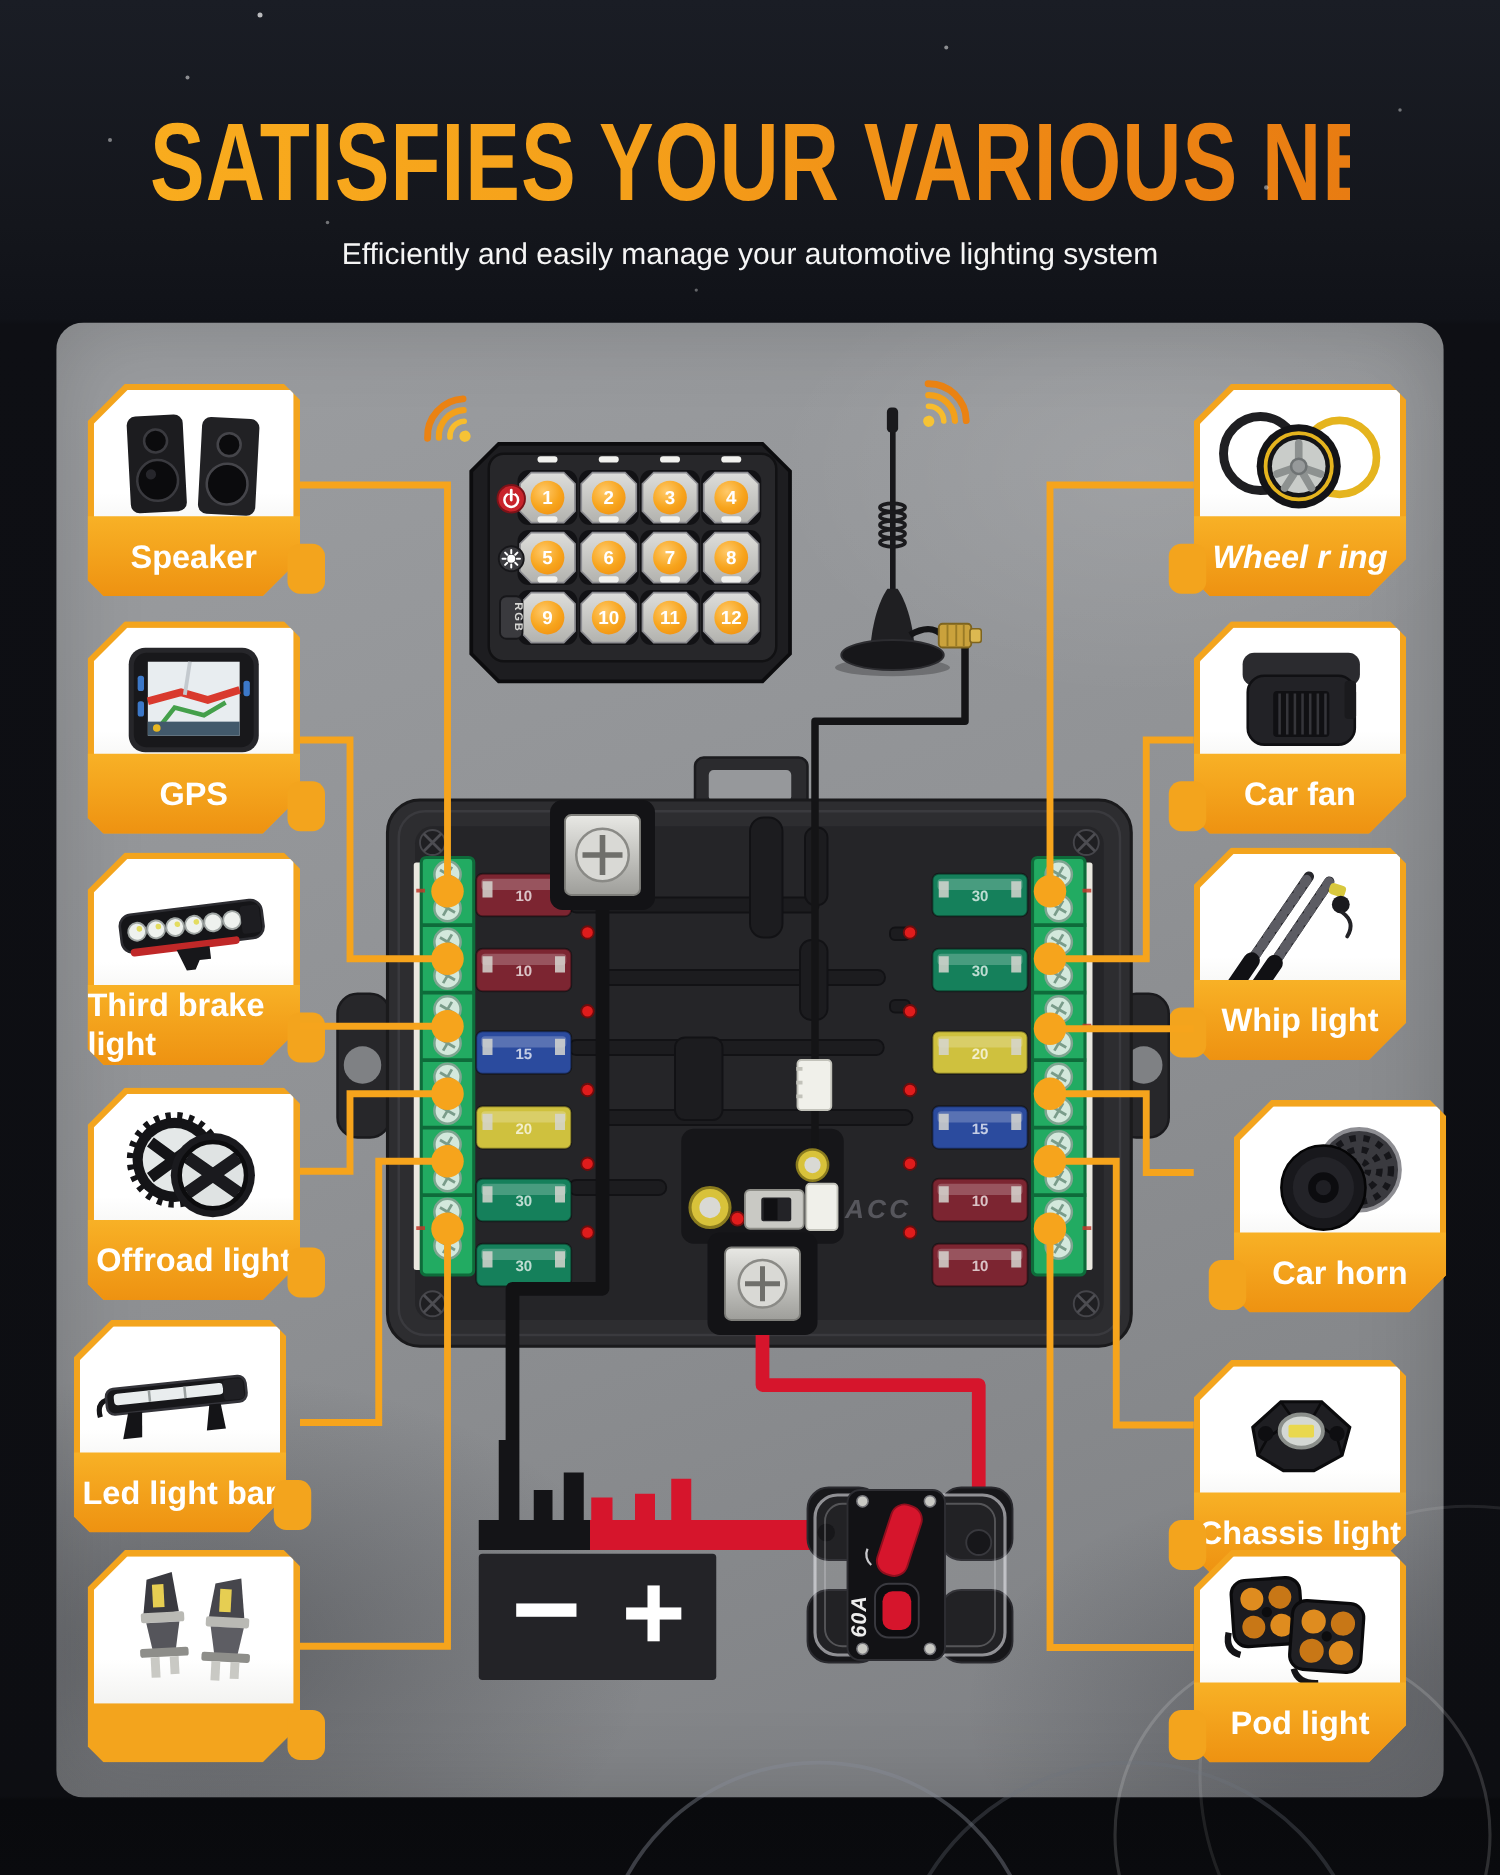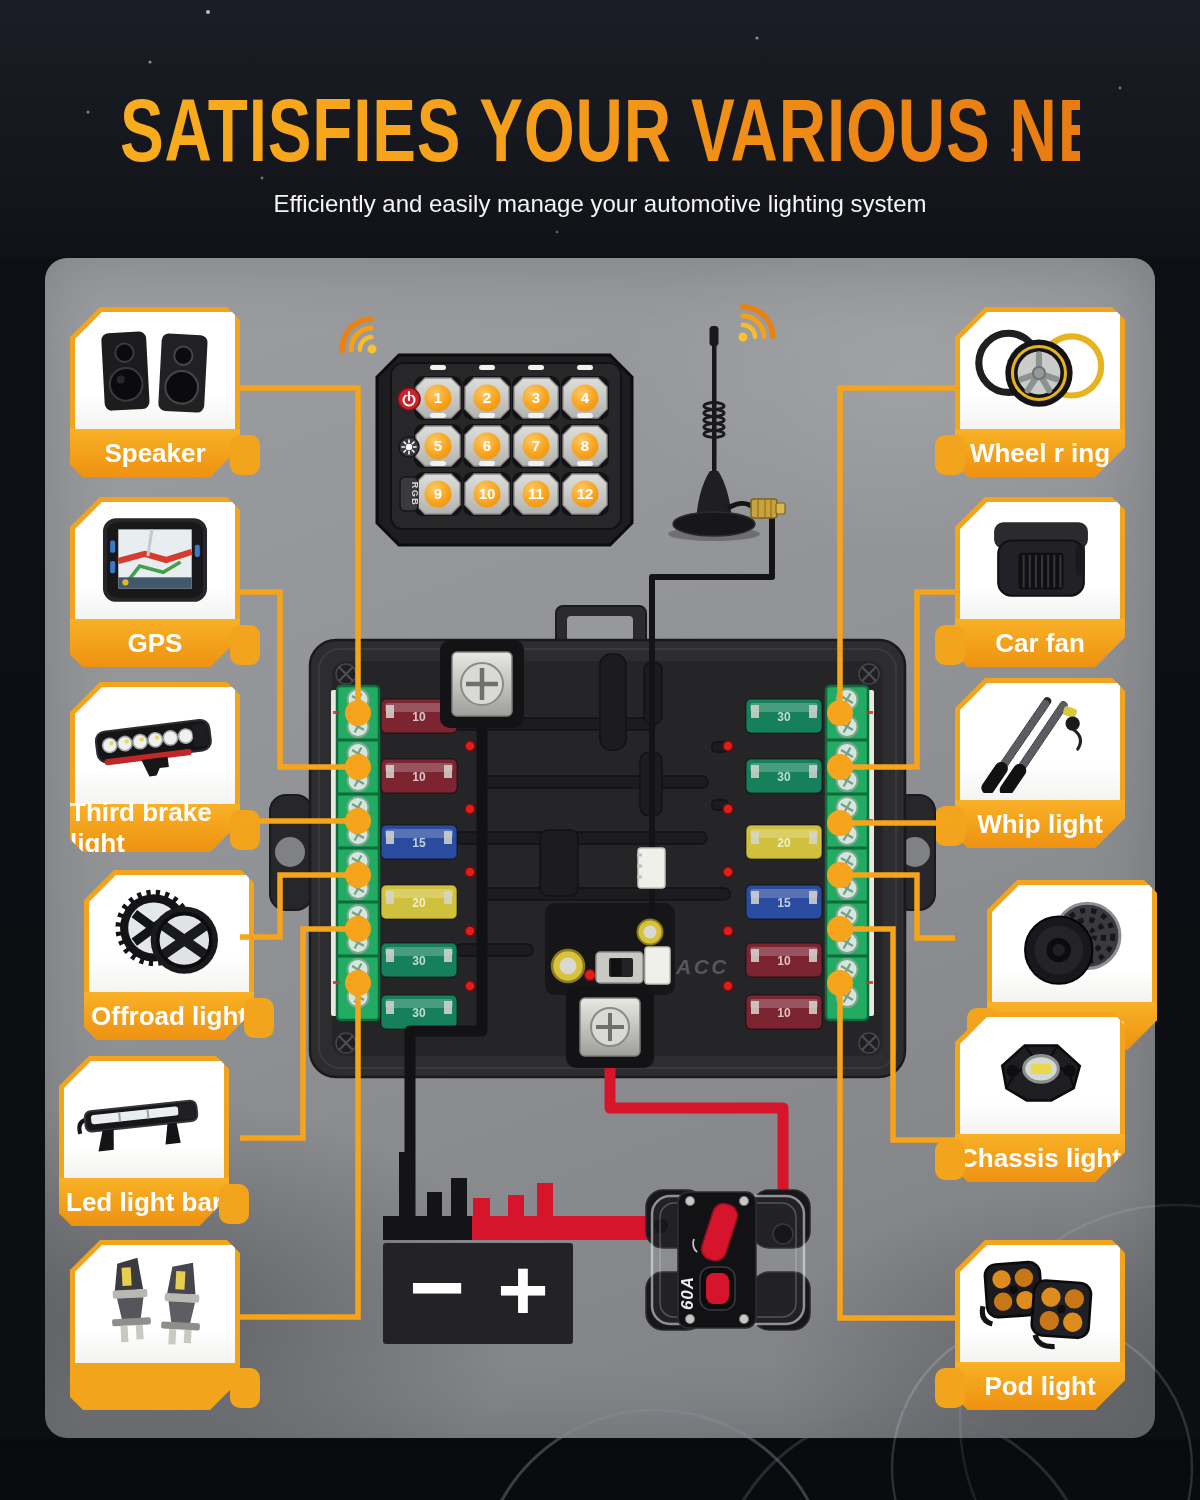--- a/index.html
+++ b/index.html
@@ -22,21 +22,21 @@
     box-shadow:inset 0 0 70px rgba(0,0,0,.18);}
   .board-decor,.diagram{position:absolute;left:0;top:0;}
   
   .card{position:absolute;width:170px;height:170px;}
   .card-body{position:absolute;inset:0;background:#f3a41d;
     clip-path:polygon(30px 0,157px 0,170px 13px,170px 140px,140px 170px,13px 170px,0 157px,0 30px);}
   .card-inner{position:absolute;left:5px;top:5px;right:5px;bottom:47px;
     background:linear-gradient(180deg,#ffffff 70%,#f3f3f1);
     clip-path:polygon(27px 0,100% 0,100% 100%,0 100%,0 27px);
     display:flex;align-items:center;justify-content:center;}
-  .card-band{position:absolute;left:0;right:0;bottom:0;height:48px;
+  .card-band{position:absolute;left:0;right:0;bottom:0;height:64px;
     background:linear-gradient(180deg,#f8b126,#ee9211);
     display:flex;align-items:center;justify-content:center;}
   .card-label{font-size:26px;font-weight:700;color:#fff;}
   .card-tab{position:absolute;top:128px;width:30px;height:40px;background:#f3a41d;border-radius:10px;}
   .card-tab.left{left:160px;}
   .card-tab.right{left:-20px;}
   
   .key-num{font:700 15px "Liberation Sans",sans-serif;fill:#fff;text-anchor:middle;}
   .rgb-text{font:700 9px "Liberation Sans",sans-serif;fill:#d6d6d3;letter-spacing:1.5px;text-anchor:middle;}
   .acc-text{font:italic 700 21px "Liberation Sans",sans-serif;fill:#56565c;letter-spacing:2.5px;}
@@ -136,21 +136,21 @@
  <path d="M50,62 h26 v10 h-9 l-4,7 h-7 Z" fill="#17171a"></path>
               </g>
             </svg>
           </div>
          <div class="card-band">
            <span class="card-label">Third brake light</span>
          </div>
        </div>
        <div class="card-tab left"></div>
       </div>
-      <div class="card" style="left: 84px; top: 870px;">
+      <div class="card" style="left: 70px; top: 870px;">
         <div class="card-body">
          <div class="card-inner">
             <svg width="134" height="102" viewBox="0 0 130 100">
  <circle cx="50" cy="44" r="33" fill="#141417"></circle>
               <circle cx="50" cy="44" r="34" fill="none" stroke="#141417" stroke-width="7" stroke-dasharray="4 5"></circle>
  <circle cx="50" cy="44" r="25" fill="#e4e8e8"></circle>
               <path d="M31,30 L69,58 M31,58 L69,30" stroke="#141417" stroke-width="9"></path>
  <circle cx="80" cy="56" r="33" fill="#1a1a1e"></circle>
               <circle cx="80" cy="56" r="26" fill="#dfe3e3"></circle>
  <path d="M60,42 L100,70 M60,70 L100,42" stroke="#1a1a1e" stroke-width="10"></path>
@@ -204,21 +204,21 @@
                 <path d="M12,40 L38,40 L34,62 L16,62 Z" fill="#5d5d63"></path>
  <rect x="6" y="60" width="38" height="7" rx="2" fill="#8e8e8a"></rect>
                 <rect x="14" y="67" width="7" height="15" fill="#c9c9c4"></rect>
                 <rect x="29" y="67" width="7" height="13" fill="#c9c9c4"></rect>
               </g>
             </svg>
           </div>
        </div>
        <div class="card-tab left"></div>
       </div>
-      <div class="card" style="left: 955px; top: 307px;">
+      <div class="card" style="left: 955px; top: 307px; font-style: italic;">
         <div class="card-body">
          <div class="card-inner">
             <svg width="134" height="102" viewBox="0 0 130 100">
  <circle cx="34" cy="42" r="29" fill="none" stroke="#1f1f22" stroke-width="7"></circle>
  <circle cx="96" cy="45" r="29" fill="none" stroke="#e5b41e" stroke-width="6"></circle>
  <circle cx="64" cy="52" r="33" fill="#141417"></circle>
               <circle cx="64" cy="52" r="26" fill="none" stroke="#e5b41e" stroke-width="3"></circle>
  <circle cx="64" cy="52" r="21" fill="#c9ccc9"></circle>
  <g stroke="#8d9190" stroke-width="6" stroke-linecap="round">
                 <path d="M64,52 L64,34 M64,52 L81,58 M64,52 L74,69 M64,52 L53,69 M64,52 L47,58"></path>
@@ -287,21 +287,21 @@
               <circle cx="52" cy="56" r="12" fill="#0c0c0f"></circle>
               <circle cx="52" cy="56" r="6" fill="#1f1f24"></circle>
             </svg>
           </div>
          <div class="card-band">
            <span class="card-label">Car horn</span>
          </div>
        </div>
        <div class="card-tab right"></div>
       </div>
-      <div class="card" style="left: 955px; top: 1012px;">
+      <div class="card" style="left: 955px; top: 1088px;">
         <div class="card-body">
          <div class="card-inner">
             <svg width="134" height="102" viewBox="0 0 130 100">
  <path d="M28,40 L50,20 L82,20 L104,40 L98,62 L76,74 L52,74 L32,62 Z" fill="#1e1e22" stroke="#0b0b0d" stroke-width="2.5"></path>
  <path d="M50,20 L60,34 L40,48 L32,62 M82,20 L74,34 L94,48 L98,62" stroke="#0b0b0d" stroke-width="2" fill="none"></path>
  <ellipse cx="66" cy="43" rx="17" ry="13" fill="#d4d8d4" stroke="#8b8f8b" stroke-width="3"></ellipse>
  <rect x="56" y="38" width="20" height="10" rx="1.5" fill="#e9d84e"></rect>
  <circle cx="38" cy="45" r="6" fill="#0e0e11"></circle>
               <circle cx="94" cy="45" r="6" fill="#0e0e11"></circle>
             </svg>

